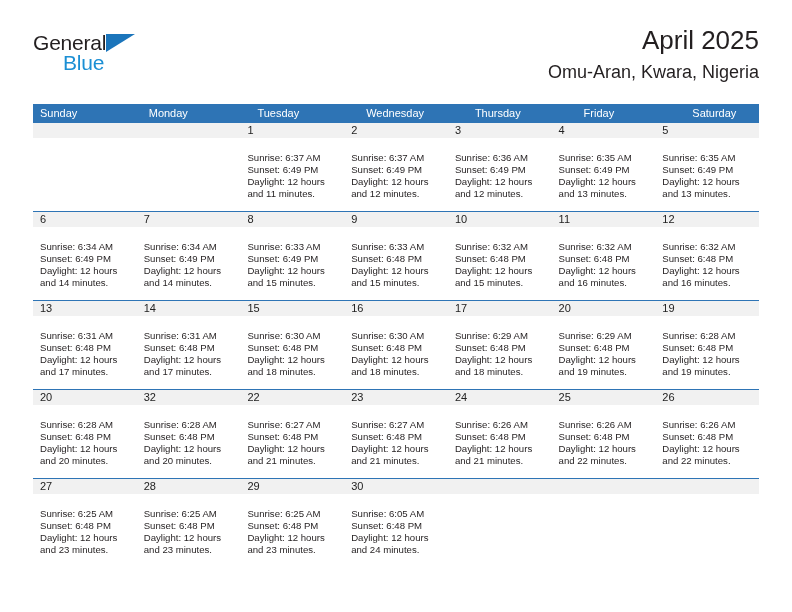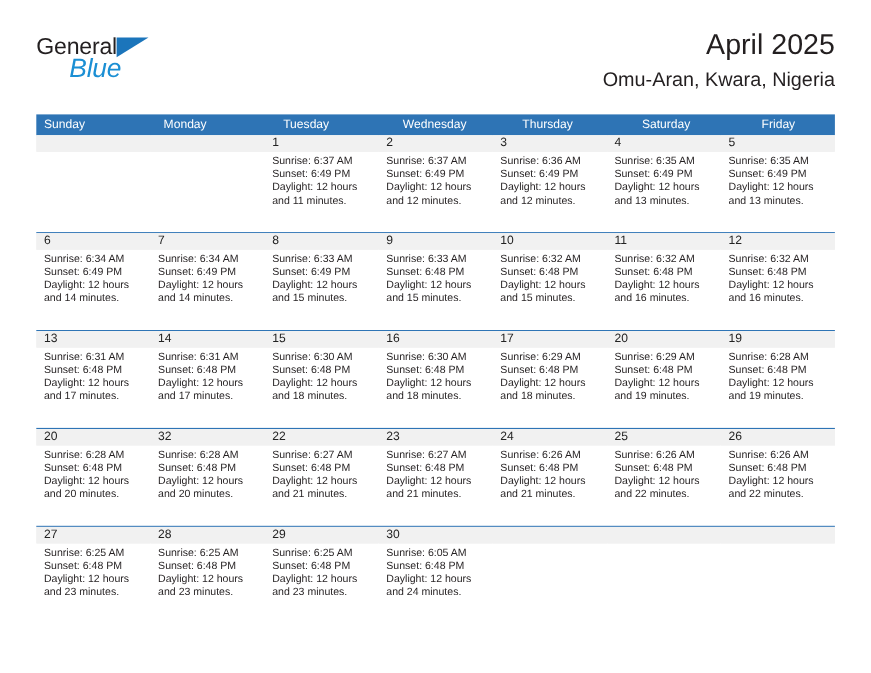--- a/index.html
+++ b/index.html
@@ -51,25 +51,24 @@
     top: 2px;
     width: 0;
     height: 0;
     border-left: 29px solid #1b75bb;
     border-bottom: 18px solid transparent;
   }
   .brand-blue {
     position: absolute;
     left: 30px;
     top: 20px;
-    font-size: 24px;
+    font-size: 21px;
     letter-spacing: -0.2px;
     color: #1b8fd4;
     line-height: 22px;
-    font-style: italic;
   }
   .title-block {
     position: absolute;
     right: 0;
     top: 0;
     text-align: right;
   }
   .cal-title {
     font-size: 26px;
     color: #231f20;
@@ -131,21 +130,21 @@
     font-size: 11px;
     line-height: 15px;
     padding-left: 7px;
     color: #222222;
     box-sizing: border-box;
   }
   .daynum.empty {
     color: transparent;
   }
   .dayinfo {
-    padding: 3px 6px 0 7px;
+    padding: 14px 6px 0 7px;
     font-size: 9.6px;
     line-height: 12.1px;
     color: #231f20;
   }
   .dayinfo div {
     white-space: nowrap;
   }
   .bandrow {
     position: absolute;
     left: 0;
@@ -178,22 +177,22 @@
   </div>
 
   <div class="calendar">
 
     <div class="dow-row">
       <div class="dow">Sunday</div>
       <div class="dow">Monday</div>
       <div class="dow">Tuesday</div>
       <div class="dow">Wednesday</div>
       <div class="dow">Thursday</div>
+      <div class="dow">Friday</div>
       <div class="dow">Saturday</div>
-      <div class="dow">Friday</div>
     </div>
 
     <div id="weeks-host">
         <div class="week">
           <div class="bandrow"></div>
           <div class="week-inner">
             <div class="daycell">
               <div class="daynum empty"></div>
             </div>
             <div class="daycell">

